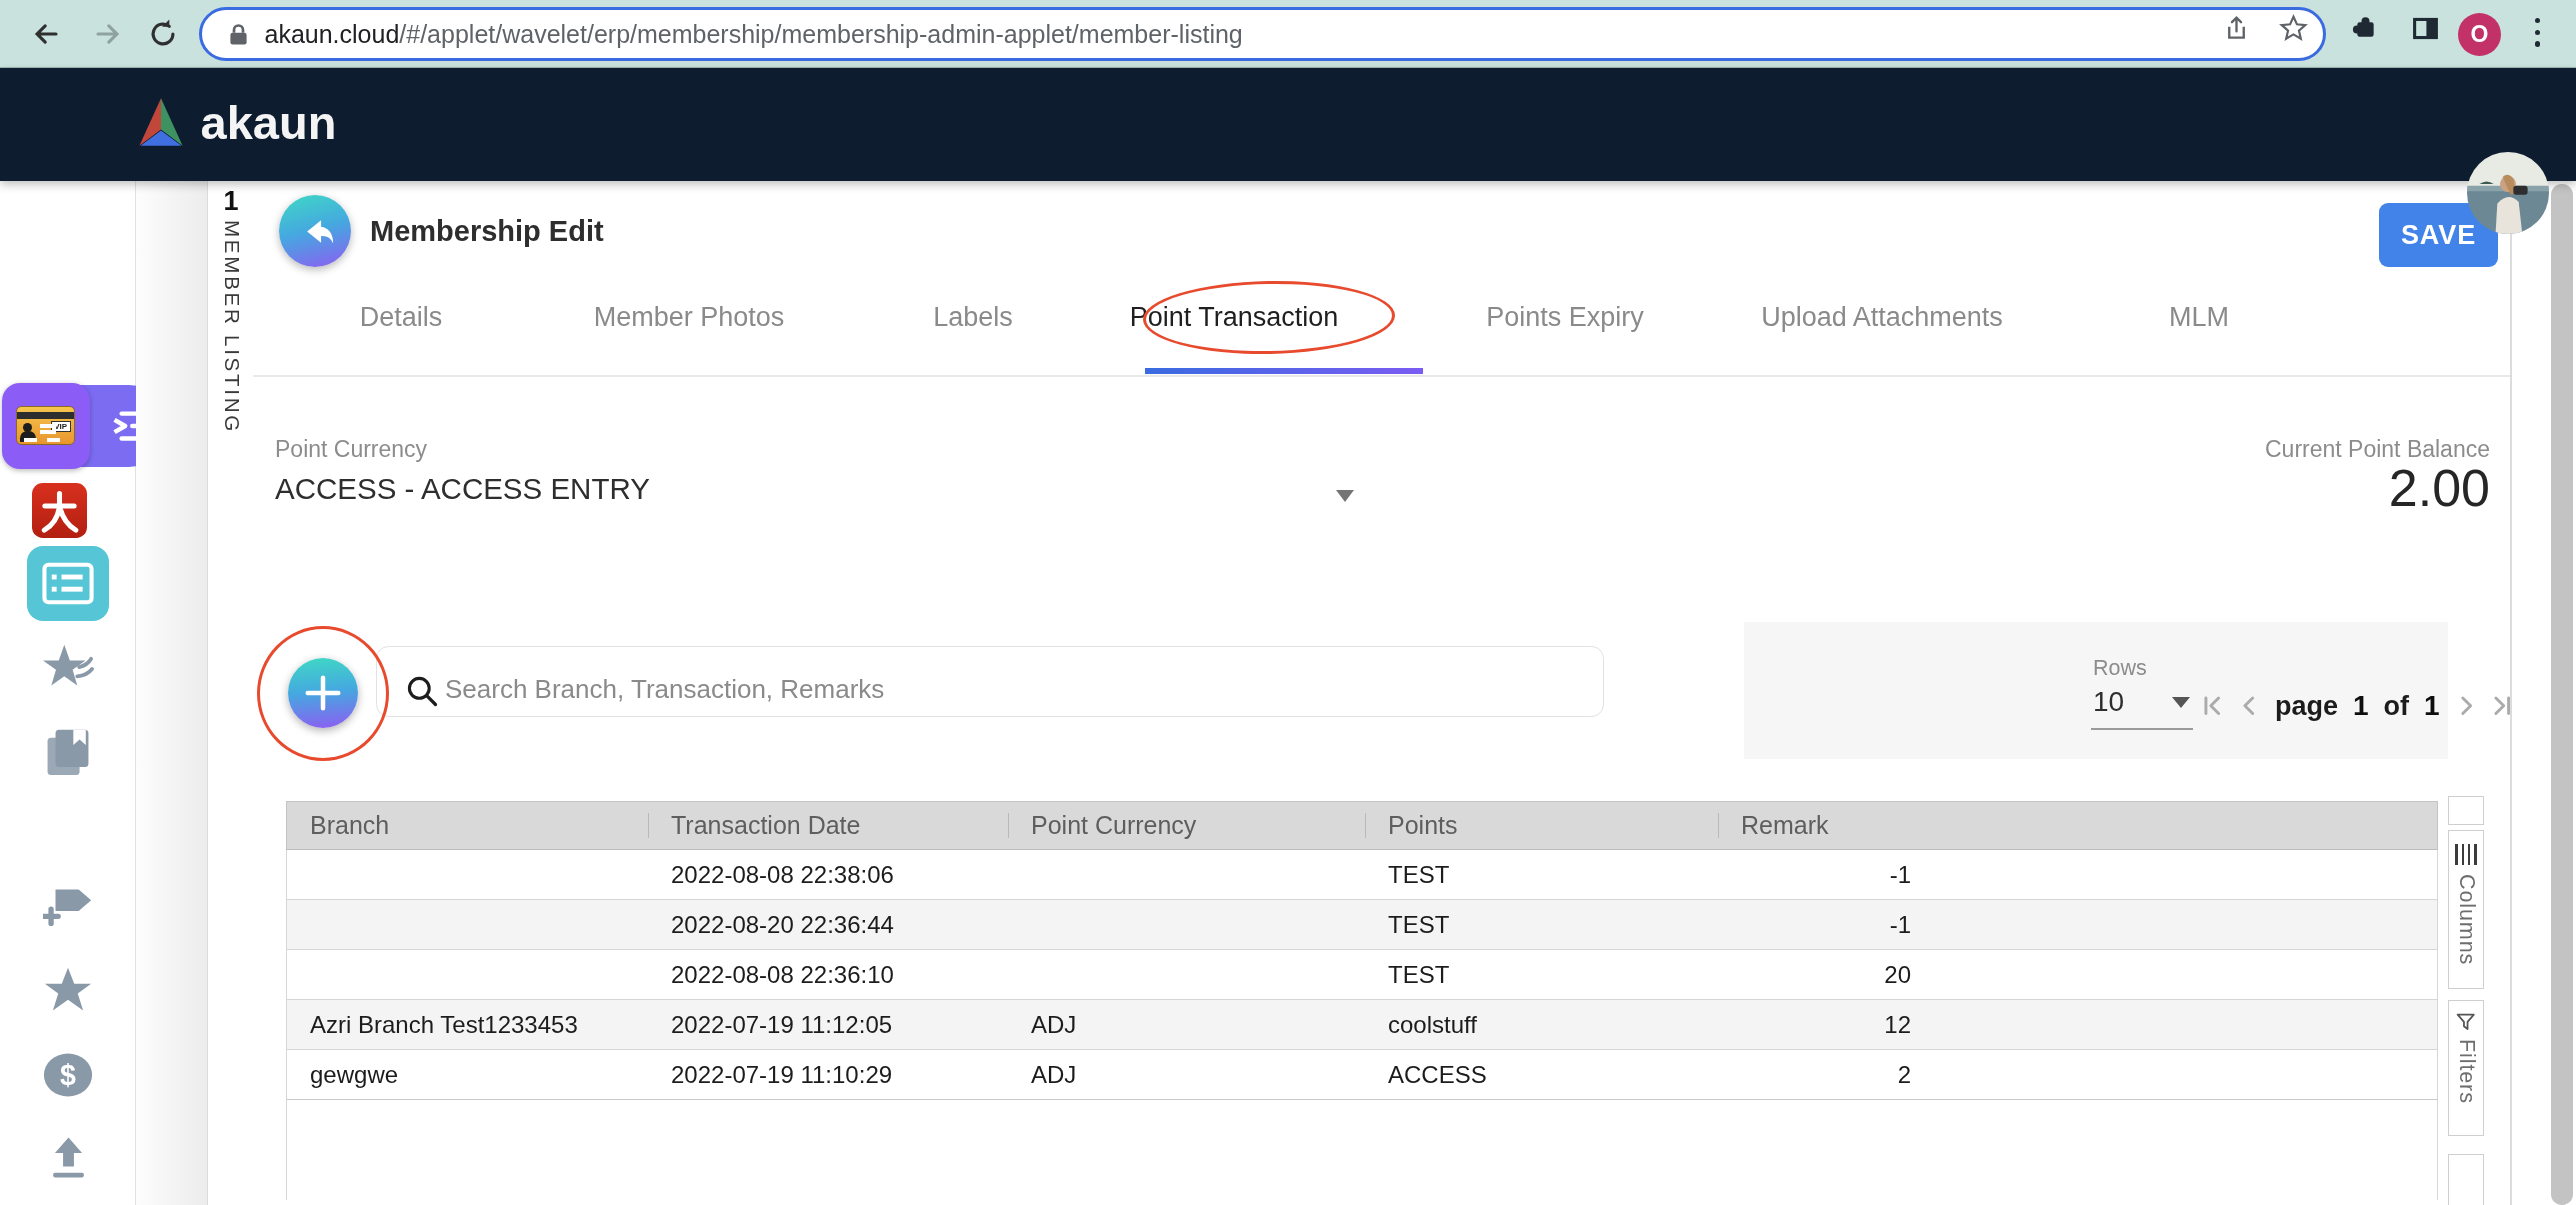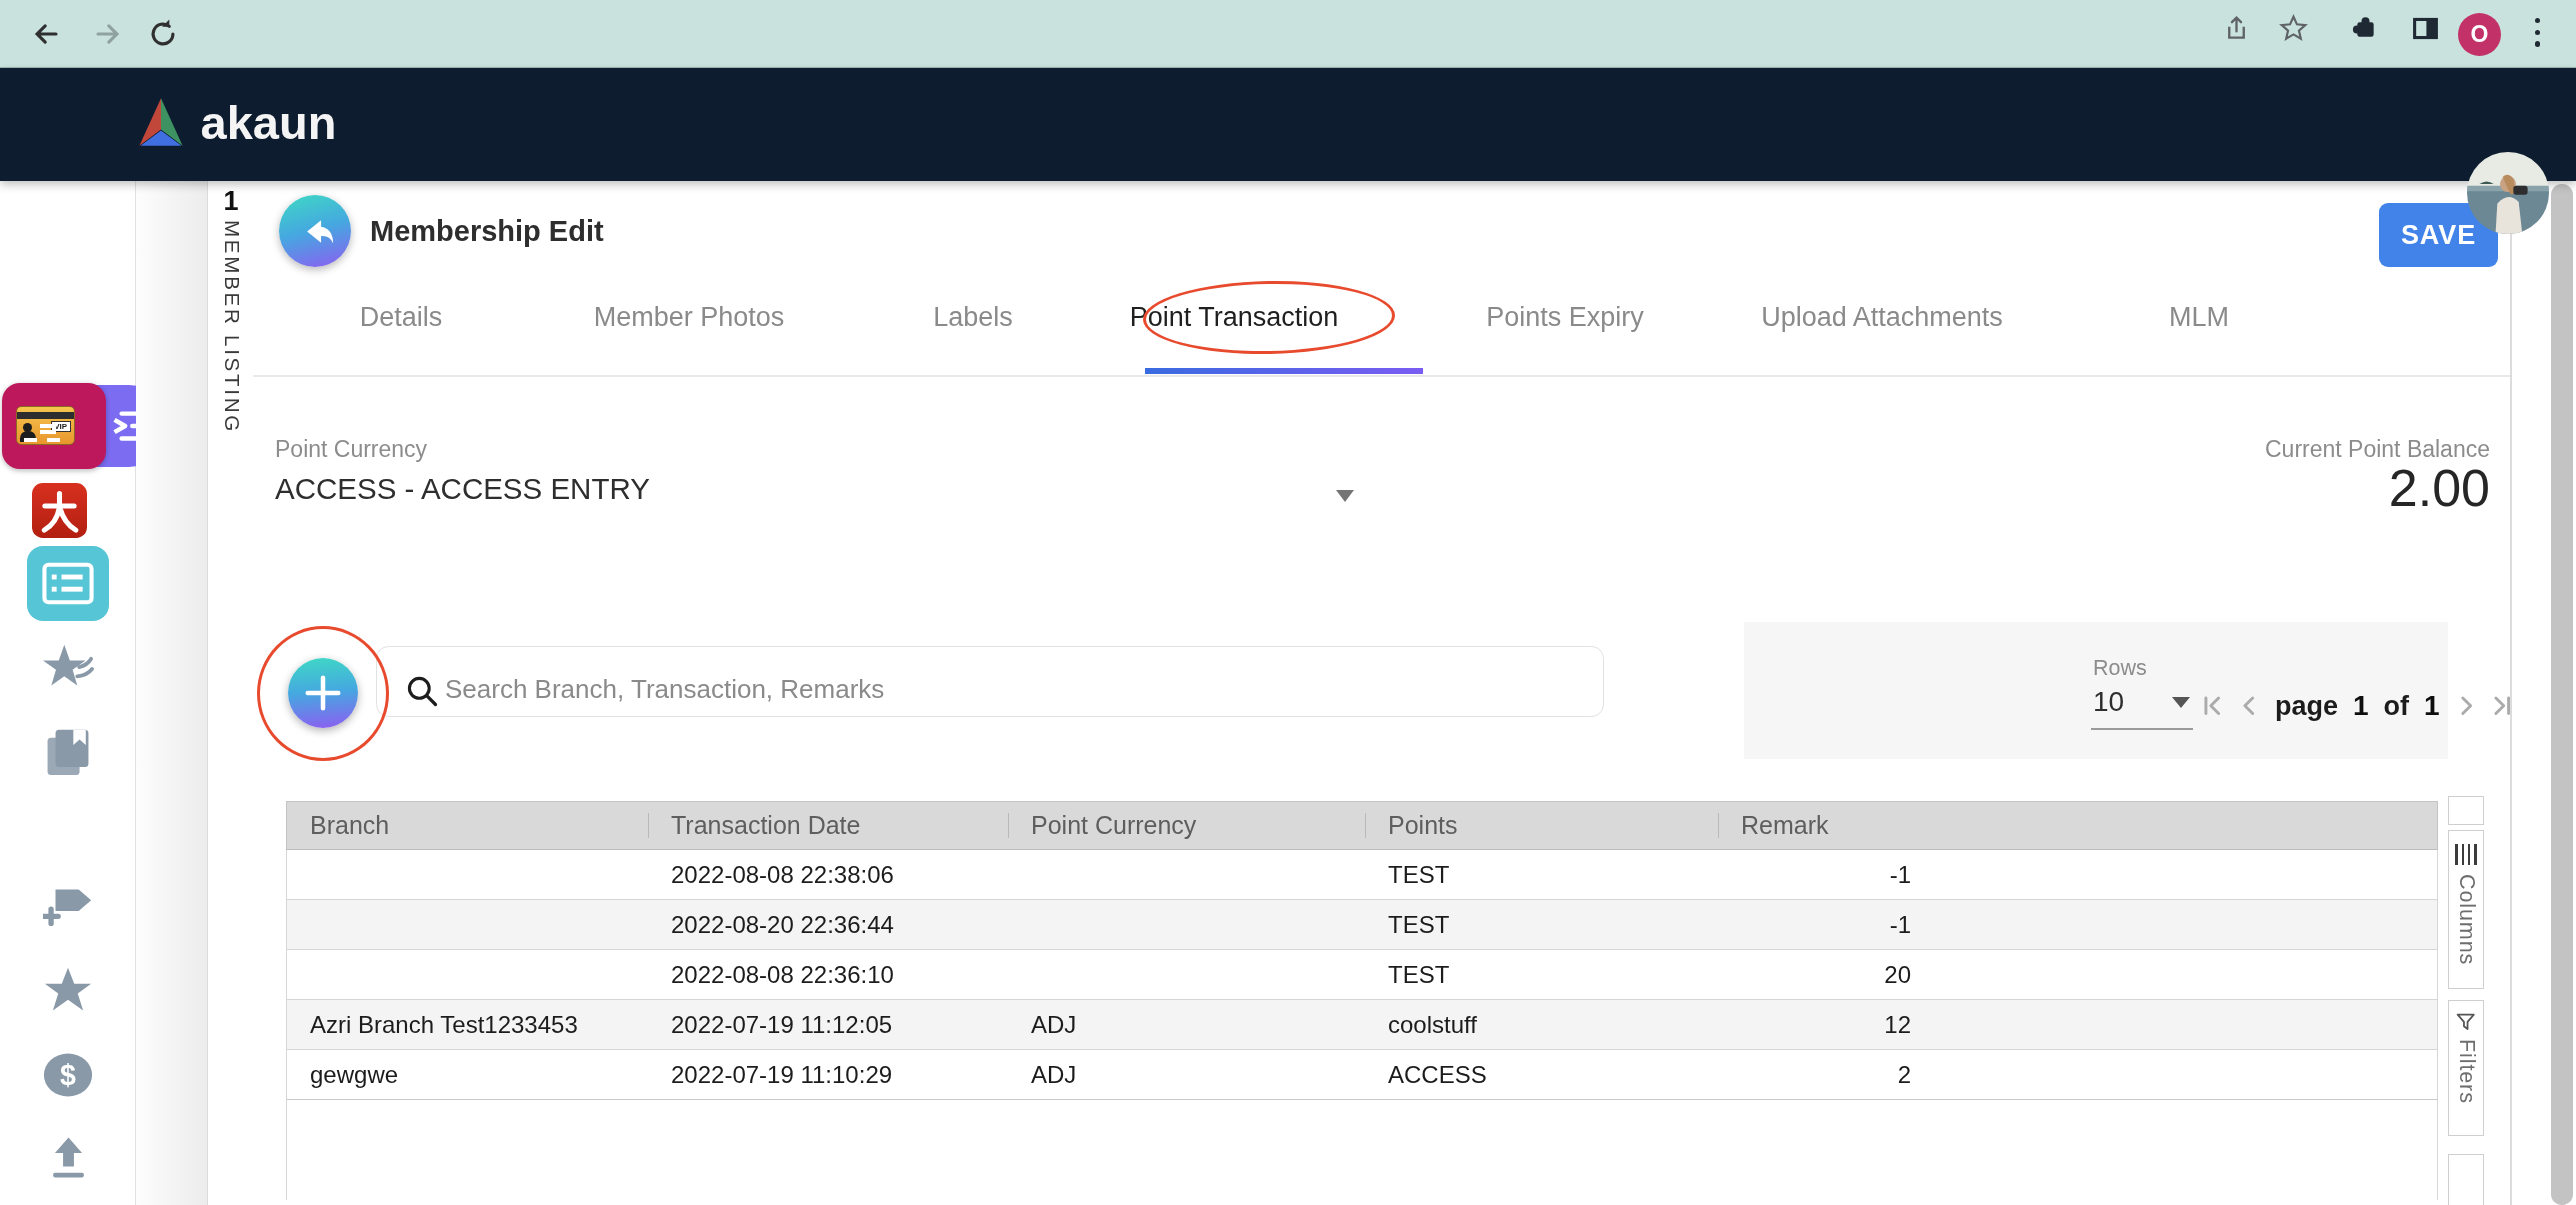--- a/index.html
+++ b/index.html
@@ -37,22 +37,22 @@
     background:linear-gradient(to right,#fdfdfd 0%,#ececec 100%); border-right:1.8px solid #dcdcdc; }
   .wtab-strip { position:absolute; left:208px; top:181px; width:46px; height:1025px;
     background:#fff; border-right:1.8px solid #dcdcdc; }
   .wtab-num { position:absolute; left:0; top:5.4px; width:46px; text-align:center;
     font-size:27px; font-weight:bold; color:#111; }
   .wtab-label { position:absolute; left:11.6px; top:39px; writing-mode:vertical-rl;
     font-size:20.6px; letter-spacing:2.7px; color:#3a3a3a; }
 
   .sb-pill { position:absolute; left:45px; top:204px; width:125px; height:82px;
     background:#7b6cf2; border-radius:0 41px 41px 0; }
-  .sb-card { position:absolute; left:1.8px; top:202px; width:104px; height:86px;
-    background:#be185d; border-radius:18px; box-shadow:0 1.8px 5.4px rgba(0,0,0,.25); }
+  .sb-card { position:absolute; left:1.8px; top:202px; width:88px; height:86px;
+    background:#8b5cf6; border-radius:18px; box-shadow:0 1.8px 5.4px rgba(0,0,0,.25); }
   .mcard { position:absolute; left:14.3px; top:23px; width:59px; height:39px; border-radius:5.4px;
     background:linear-gradient(180deg,#f6c64e,#e8962e); overflow:hidden; border:0.9px solid #8a6a20; }
   .mcard .stripe { position:absolute; left:0; top:5.4px; width:100%; height:6.3px; background:#2e2e2e; }
   .mcard .vip { position:absolute; right:3.6px; top:14.3px; width:19.7px; height:10.7px; background:#fff;
     border:0.9px solid #333; font-size:8px; font-weight:bold; color:#222; text-align:center; line-height:9px; }
   .mcard .person-h { position:absolute; left:6.3px; top:16px; width:9px; height:9px; border-radius:50%; background:#1d1d1d; }
   .mcard .person-b { position:absolute; left:2.7px; top:24px; width:16px; height:10.7px; border-radius:7.2px 7.2px 0 0; background:#1d1d1d; }
   .mcard .ln1 { position:absolute; left:23px; top:17px; width:16px; height:3.6px; background:#fff; }
   .mcard .ln2 { position:absolute; left:23px; top:23px; width:16px; height:3.6px; background:#fff; }
   .mcard .ln3 { position:absolute; left:7.2px; top:31px; width:12.5px; height:3.6px; background:#fdfdfd; }
@@ -151,20 +151,27 @@
         <path d="M30 20 H10 M18 11 L9 20 l9 9" stroke="#2f2f2f" stroke-width="3.5" fill="none" stroke-linecap="round"></path>
       </svg>
     <svg class="nav-ico" style="left:89px" viewBox="0 0 40 40">
         <path d="M10 20 H30 M22 11 l9 9 -9 9" stroke="#8fa2a0" stroke-width="3.5" fill="none" stroke-linecap="round"></path>
       </svg>
     <svg class="nav-ico" style="left:145px" viewBox="0 0 40 40">
         <path d="M31 20 a11 11 0 1 1 -4-8.5" stroke="#2f2f2f" stroke-width="3.5" fill="none" stroke-linecap="round"></path>
         <path d="M27 4 v8 h-8 z" fill="#2f2f2f"></path>
       </svg>
 
+    <div class="url-pill">
+      <svg style="margin-left:23px" width="27" height="27" viewBox="0 0 30 30">
+          <rect x="6" y="13" width="18" height="13" rx="2.5" fill="#5f6368"></rect>
+          <path d="M10 13 v-3 a5 5 0 0 1 10 0 v3" stroke="#5f6368" stroke-width="3" fill="none"></path>
+        </svg>
+      <div class="url-text"><span>akaun.cloud</span><span class="path">/#/applet/wavelet/erp/membership/membership-admin-applet/member-listing</span></div>
+    </div>
 
     <svg class="pill-ico" style="left:2222px" viewBox="0 0 32 32">
         <path d="M8 14 v12 h16 V14" stroke="#5f6368" stroke-width="2.6" fill="none"></path>
         <path d="M16 19 V5 M11 9 l5-5 5 5" stroke="#5f6368" stroke-width="2.6" fill="none" stroke-linecap="round"></path>
       </svg>
     <svg class="pill-ico" style="left:2279px" viewBox="0 0 32 32">
         <path d="M16 3 l3.8 8.4 9.2.8 -7 6.1 2.1 9 -8.1-4.8 -8.1 4.8 2.1-9 -7-6.1 9.2-.8 z" stroke="#5f6368" stroke-width="2.4" fill="none"></path>
       </svg>
     <svg class="pill-ico" style="left:2351px" viewBox="0 0 32 32">
         <rect x="7" y="9" width="18" height="16" rx="2.5" fill="#1f2933"></rect>

